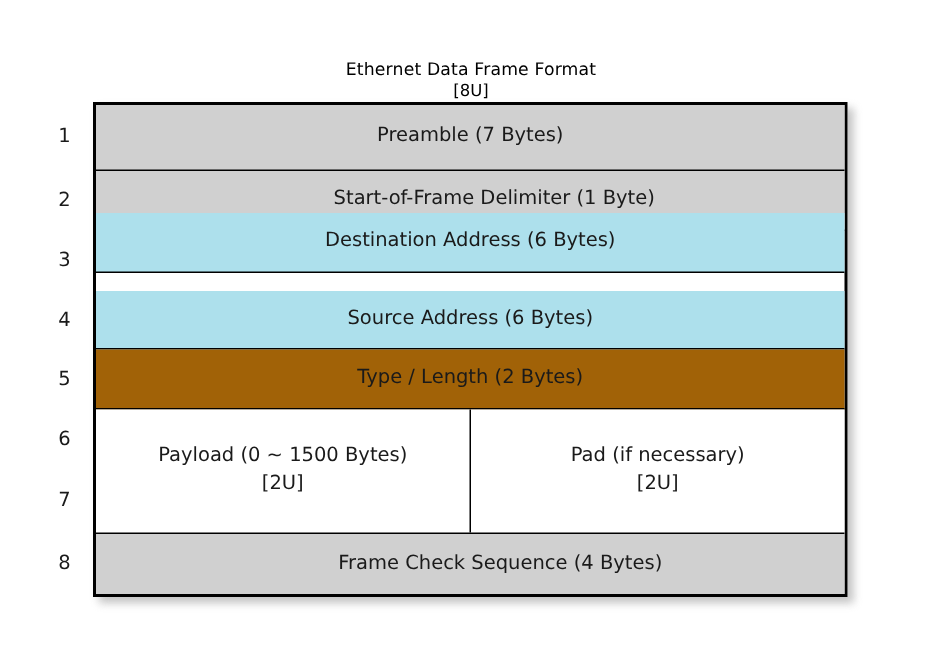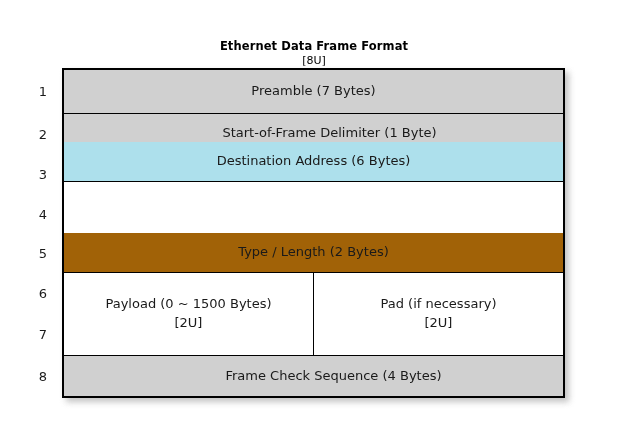--- a/index.html
+++ b/index.html
@@ -22,21 +22,21 @@
   #title-block {
     position: absolute;
     left: 0;
     top: 40px;
     width: 628px;
     text-align: center;
     line-height: 1.05;
   }
   #diagram-title {
     font-size: 11.5px;
-    font-weight: bold;
+    font-weight: normal;
     color: #000000;
     letter-spacing: 0.1px;
     display: block;
   }
   #diagram-subtitle {
     font-size: 11px;
     font-weight: normal;
     color: #000000;
     display: block;
     margin-top: 3px;
@@ -142,20 +142,23 @@
   </div>
 
   <div class="frame-row" style="top:44px;  height:40px; background:#d0d0d0;padding-left:32px;">
     <span class="cell-label">Start-of-Frame Delimiter (1 Byte)</span>
   </div>
 
   <div class="frame-row" style="top:72px;  height:40px; background:#ade0ec;">
     <span class="cell-label">Destination Address (6 Bytes)</span>
   </div>
 
+  <div class="frame-row" style="top:124px; height:39px; background:#ade0ec;">
+    <span class="cell-label">Source Address (6 Bytes)</span>
+  </div>
 
   <div class="frame-row" style="top:163px; height:40px; background:#a16207;">
     <span class="cell-label">Type / Length (2 Bytes)</span>
   </div>
 
   <div class="frame-row" style="top:203px; height:83px; background:#ffffff; display:flex;">
     <div class="split-cell left-part" style="width:250px;">
       <span class="cell-label">Payload (0 ~ 1500 Bytes)
 [2U]</span>
     </div>

